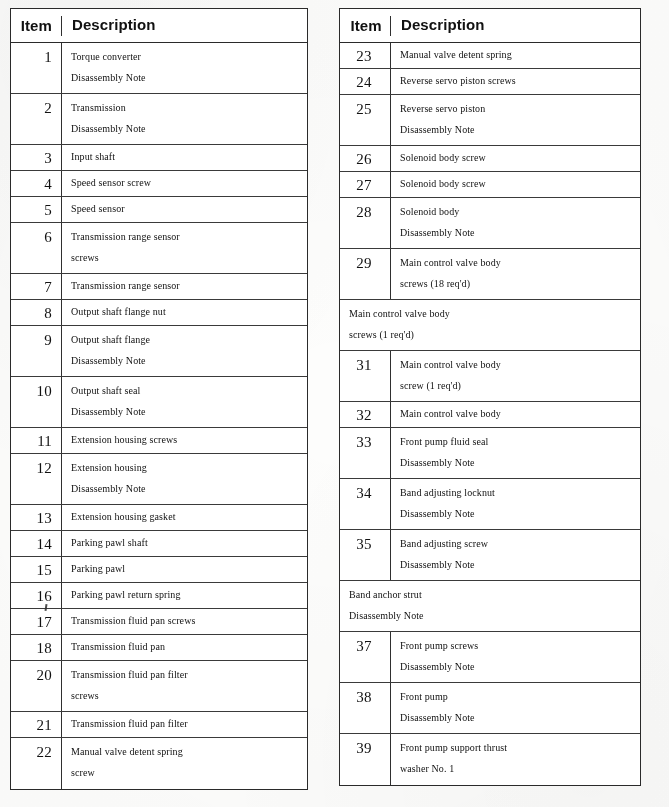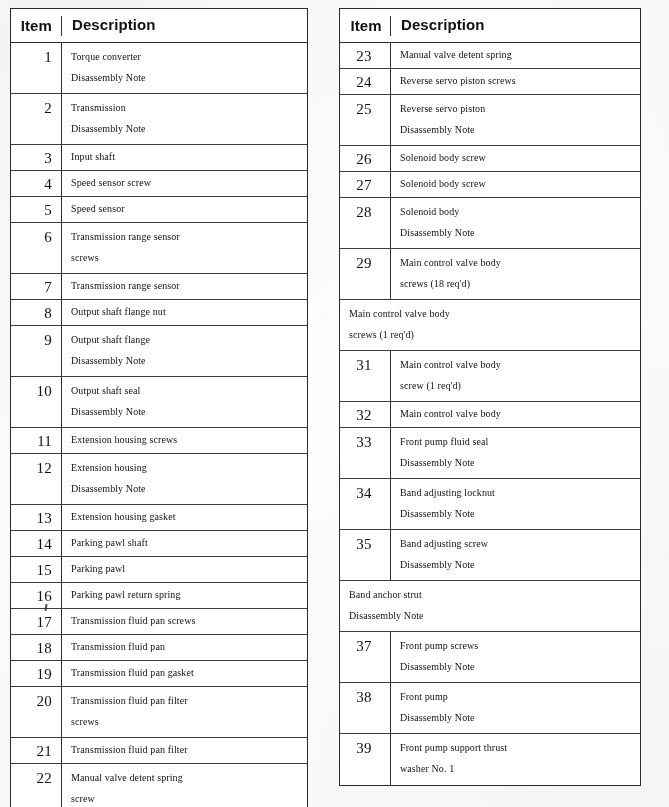--- a/index.html
+++ b/index.html
@@ -264,26 +264,20 @@
           <span>17</span>
         </div>
         <div class="cell-desc"><span>Transmission fluid pan screws</span></div>
       </div>
       <div class="row body lines-1">
         <div class="cell-item">
           <span>18</span>
         </div>
         <div class="cell-desc"><span>Transmission fluid pan</span></div>
       </div>
-      <div class="row body lines-1">
-        <div class="cell-item">
-          <span>19</span>
-        </div>
-        <div class="cell-desc"><span>Transmission fluid pan gasket</span></div>
-      </div>
       <div class="row body lines-2">
         <div class="cell-item">
           <span>20</span>
         </div>
         <div class="cell-desc"><span>Transmission fluid pan filter
 screws</span></div>
       </div>
       <div class="row body lines-1">
         <div class="cell-item">
           <span>21</span>

